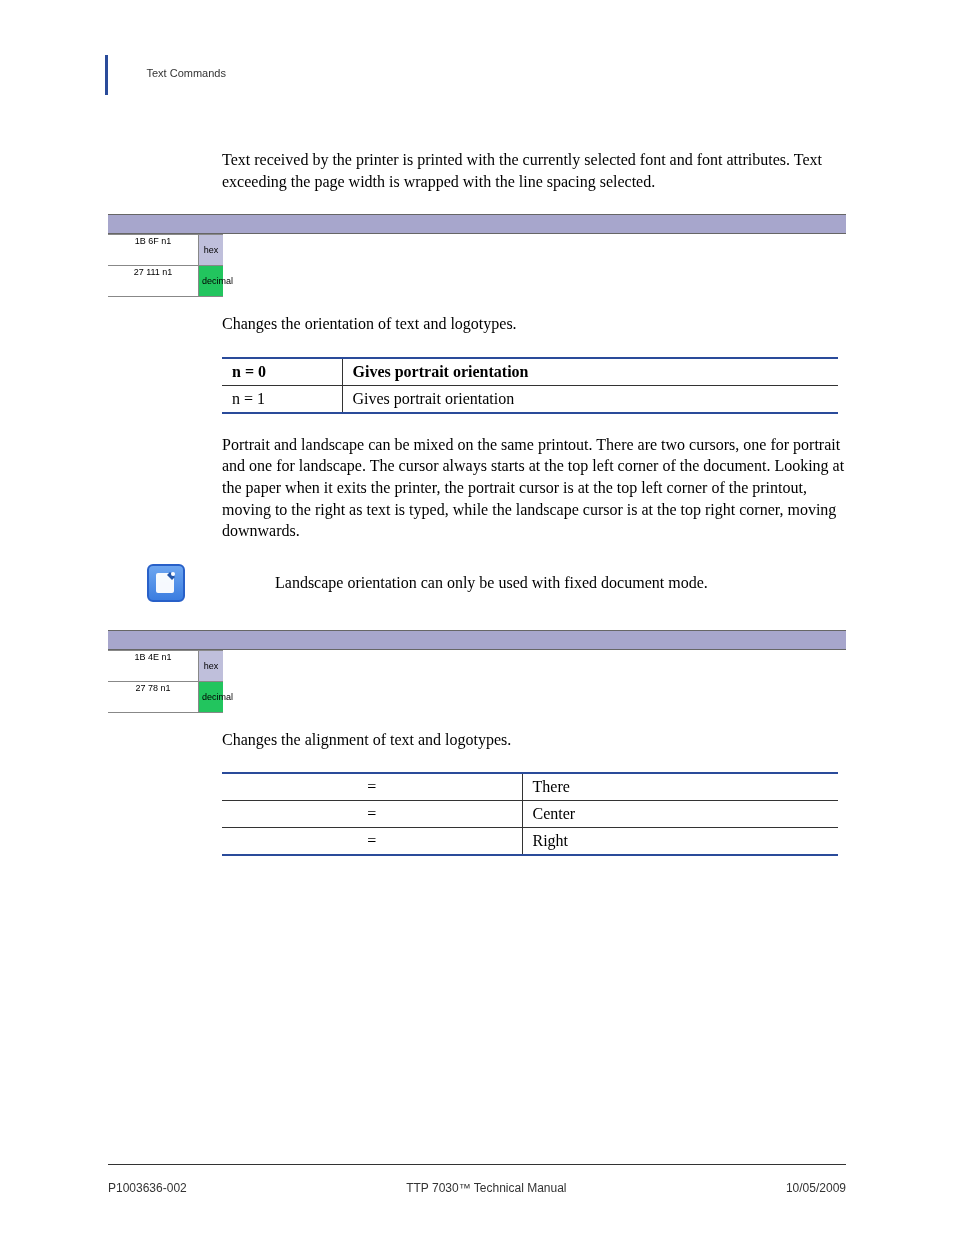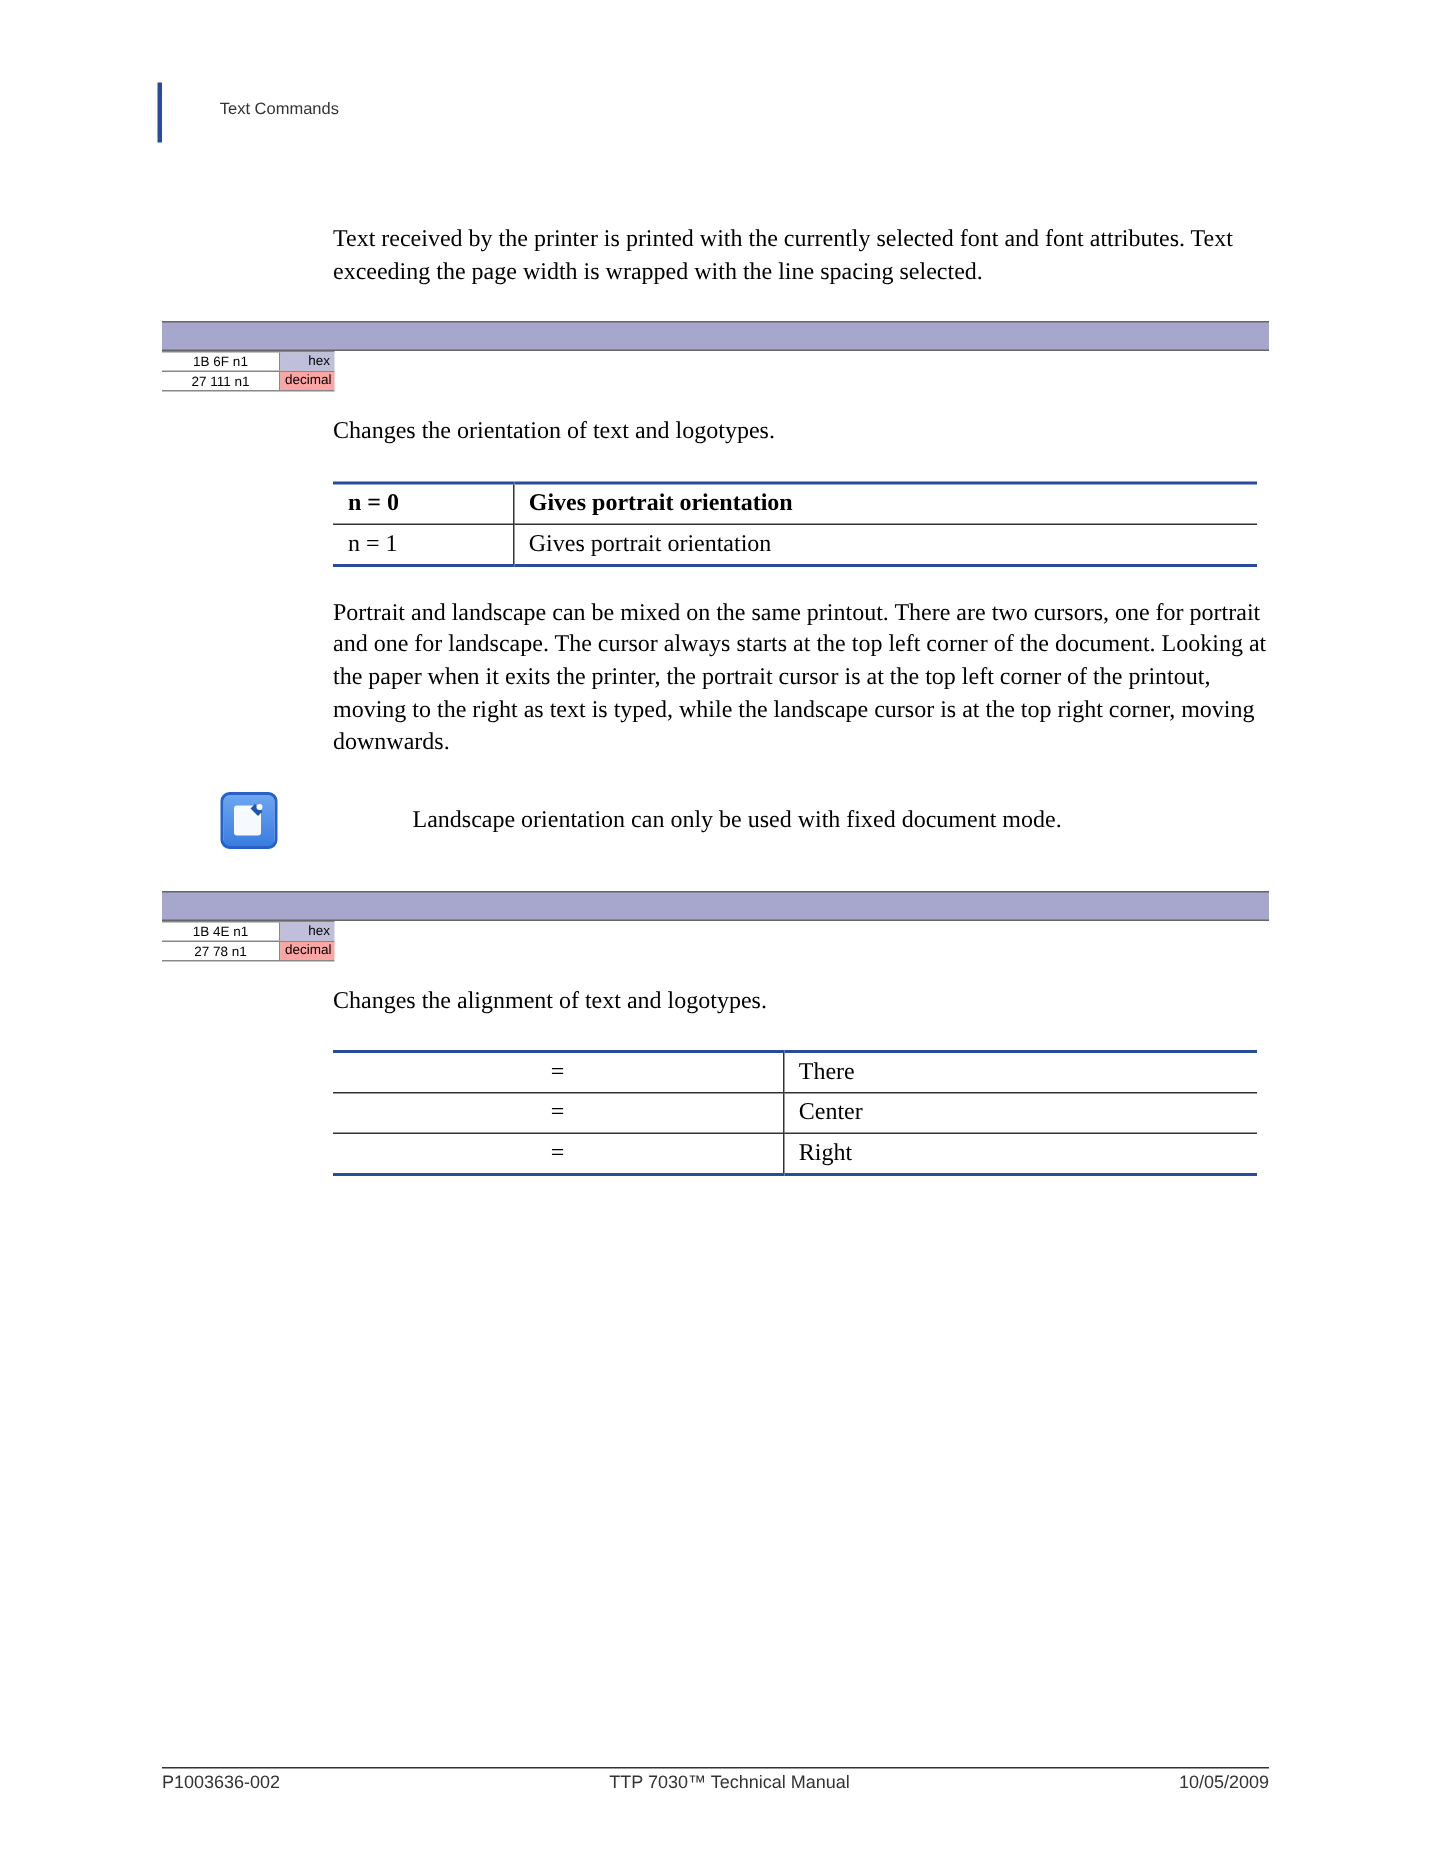--- a/index.html
+++ b/index.html
@@ -80,29 +80,29 @@
     }
     .code-cell-left {
       flex: 1;
       text-align: center;
       font-family: Arial, Helvetica, sans-serif;
       font-size: 9px;
       padding: 1px 2px;
       border-right: 1px solid #888;
     }
     .code-cell-right {
-      width: 36px;
-      text-align: right;
+      width: 24px;
+      text-align: center;
       font-family: Arial, Helvetica, sans-serif;
       font-size: 9px;
-      padding: 0 3px;
+      padding: 10px 3px;
       background: #bfbfdb;
     }
     .code-cell-right.dec {
-      background: #fca5a5;
+      background: #22c55e;
     }
     .orientation-table {
       width: 616px;
       border-collapse: collapse;
       margin: 20px 0 20px 0;
     }
     .orientation-table td {
       border: 1px solid #333;
       padding: 4px 10px;
       font-size: 16px;
@@ -167,21 +167,21 @@
     }
     .alignment-table td:last-child {
       border-right: none;
     }
     .footer {
       position: absolute;
       bottom: 40px;
       left: 108px;
       right: 108px;
       border-top: 1px solid #333;
-      padding-top: 2px;
+      padding-top: 16px;
       display: flex;
       justify-content: space-between;
       font-family: Arial, Helvetica, sans-serif;
       font-size: 12px;
       color: #333;
     }
   </style>
 </head>
 <body>
 

